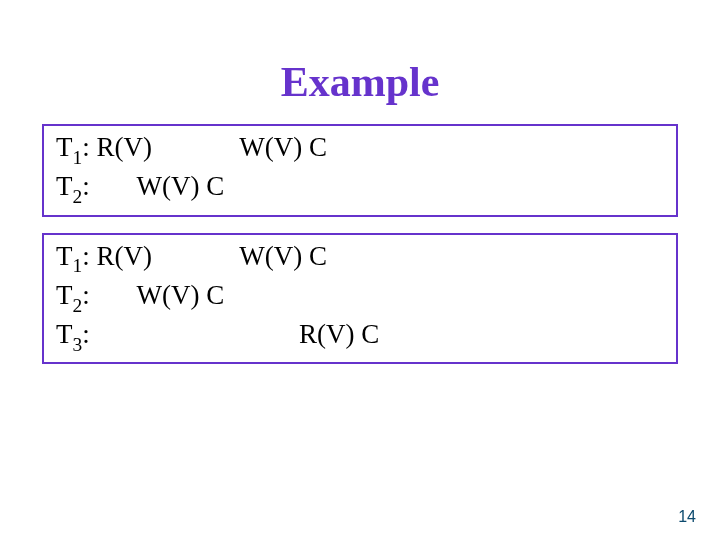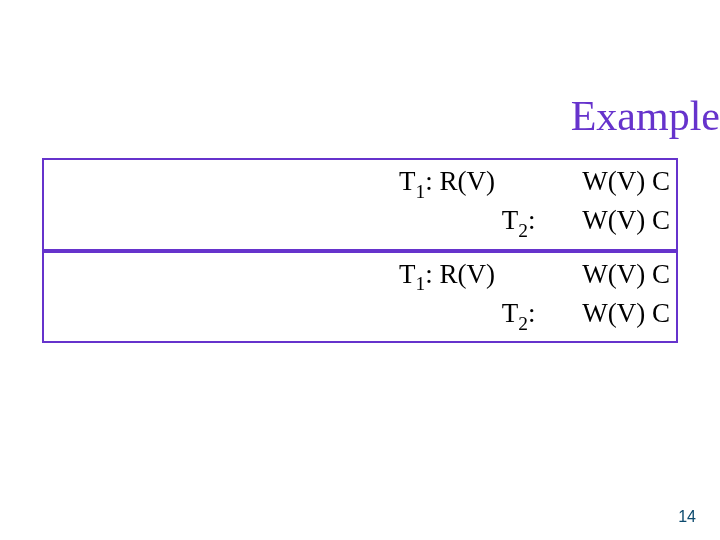--- a/index.html
+++ b/index.html
@@ -12,43 +12,43 @@
     position: relative;
     box-sizing: border-box;
   }
   .slide {
     width: 720px;
     height: 540px;
     position: relative;
     box-sizing: border-box;
   }
   .title {
-    text-align: right;
+    text-align: center;
     color: #6633cc;
     font-size: 42px;
-    font-weight: normal;
+    font-weight: bold;
     margin: 0;
-    padding-top: 92px;
+    padding-top: 58px;
     padding-bottom: 18px;
     font-family: "Times New Roman", Times, serif;
   }
   .body {
     margin: 0 42px;
     font-size: 27px;
     color: #000;
     line-height: 1.28;
     font-family: "Times New Roman", Times, serif;
   }
   .question {
     margin-bottom: 2px;
   }
   .box {
     border: 2.5px solid #6633cc;
-    padding: 4px 6px 6px 6px;
-    text-align: right;
+    padding: 4px 6px 6px 12px;
+    margin-bottom: 16px;
   }
   .row {
     white-space: pre;
     font-family: "Times New Roman", Times, serif;
   }
   .tlabel {
     display: inline;
   }
   .sub {
     font-size: 0.72em;
@@ -74,17 +74,18 @@
   <div class="body">
 
     <div class="box">
       <div class="row"><span class="tlabel">T</span><span class="sub">1</span><span>: R(V)             W(V) C</span></div>
       <div class="row"><span class="tlabel">T</span><span class="sub">2</span><span>:       W(V) C</span></div>
     </div>
 
     <div class="box">
       <div class="row"><span class="tlabel">T</span><span class="sub">1</span><span>: R(V)             W(V) C</span></div>
       <div class="row"><span class="tlabel">T</span><span class="sub">2</span><span>:       W(V) C</span></div>
+      <div class="row"><span class="tlabel">T</span><span class="sub">3</span><span>:                               R(V) C</span></div>
     </div>
   </div>
 
   <div class="pagenum">14</div>
 </div>
 
 </body></html>

